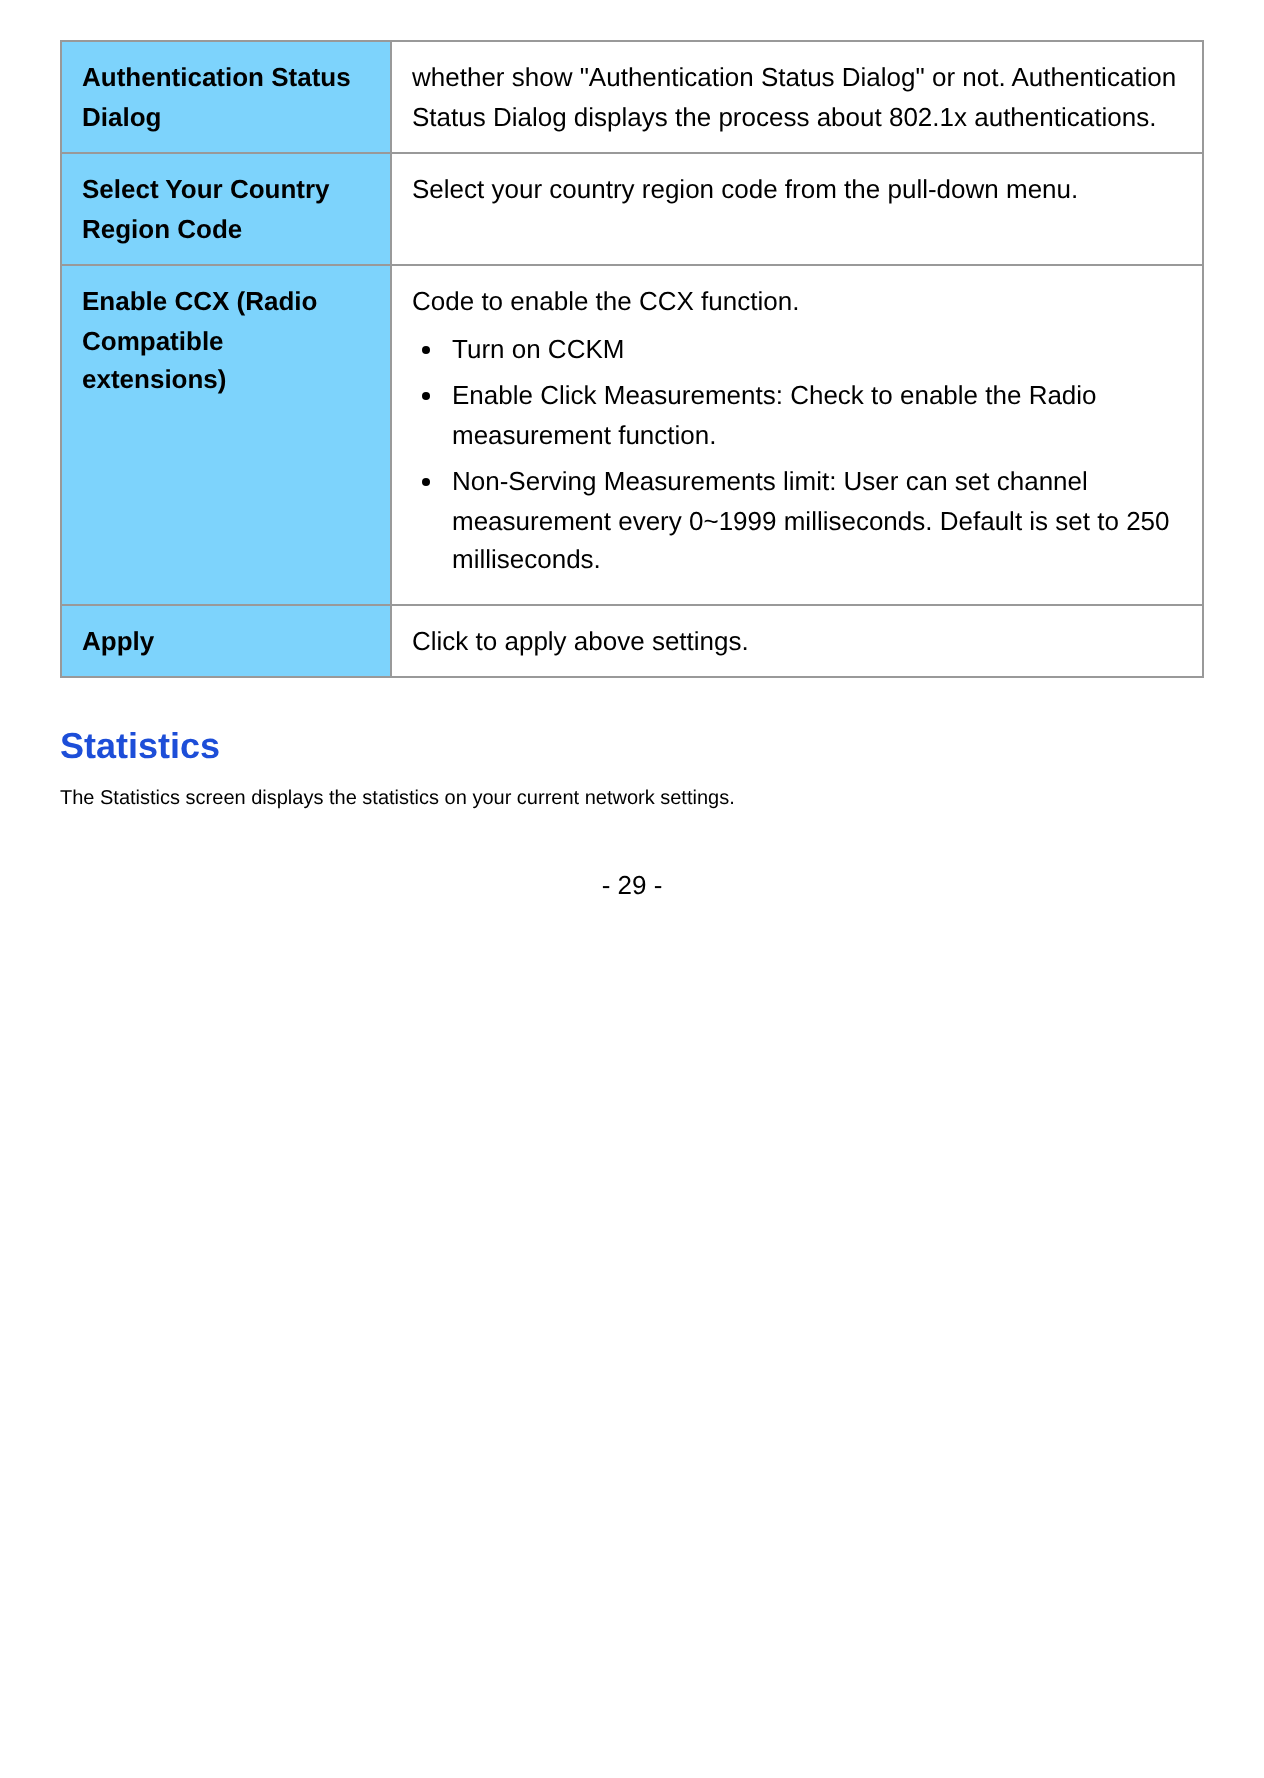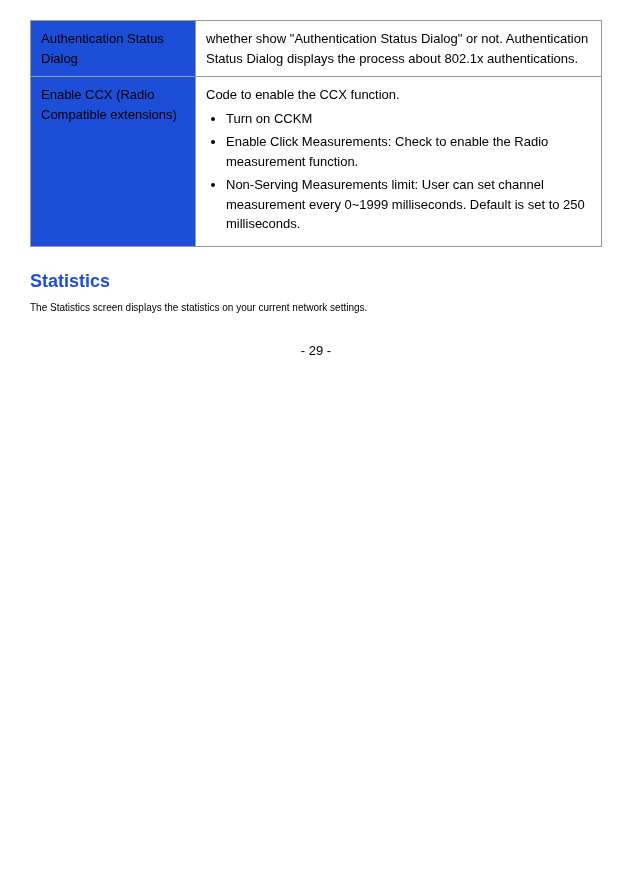--- a/index.html
+++ b/index.html
@@ -26,23 +26,23 @@
     }
 
     .table-container td {
       border: 1px solid #999;
       padding: 8px 10px;
       vertical-align: top;
       line-height: 1.5;
     }
 
     .table-container td.label-cell {
-      font-weight: normal;
+      font-weight: bold;
       width: 165px;
-      background: #1d4ed8;
+      background: #7dd3fc;
     }
 
     .table-container td.content-cell {
       background: #ffffff;
     }
 
     .content-cell ul {
       margin-left: 20px;
       margin-top: 4px;
     }
@@ -73,29 +73,37 @@
 </head>
 <body>
 
 <table class="table-container">
   <tbody>
     <tr>
       <td class="label-cell">Authentication Status Dialog</td>
       <td class="content-cell">whether show "Authentication Status Dialog" or not. Authentication Status Dialog displays the process about 802.1x authentications.</td>
     </tr>
     <tr>
+      <td class="label-cell">Select Your Country Region Code</td>
+      <td class="content-cell">Select your country region code from the pull-down menu.</td>
+    </tr>
+    <tr>
       <td class="label-cell">Enable CCX (Radio Compatible extensions)</td>
       <td class="content-cell">
         <span>Code to enable the CCX function.</span>
         <ul>
           <li>Turn on CCKM</li>
           <li>Enable Click Measurements: Check to enable the Radio measurement function.</li>
           <li>Non-Serving Measurements limit: User can set channel measurement every 0~1999 milliseconds. Default is set to 250 milliseconds.</li>
         </ul>
       </td>
+    </tr>
+    <tr>
+      <td class="label-cell">Apply</td>
+      <td class="content-cell">Click to apply above settings.</td>
     </tr>
   </tbody>
 </table>
 
 <div>
   <h2 class="statistics-heading">Statistics</h2>
   <p class="statistics-text">The Statistics screen displays the statistics on your current network settings.</p>
 </div>
 
 <div class="page-number">- 29 -</div>

